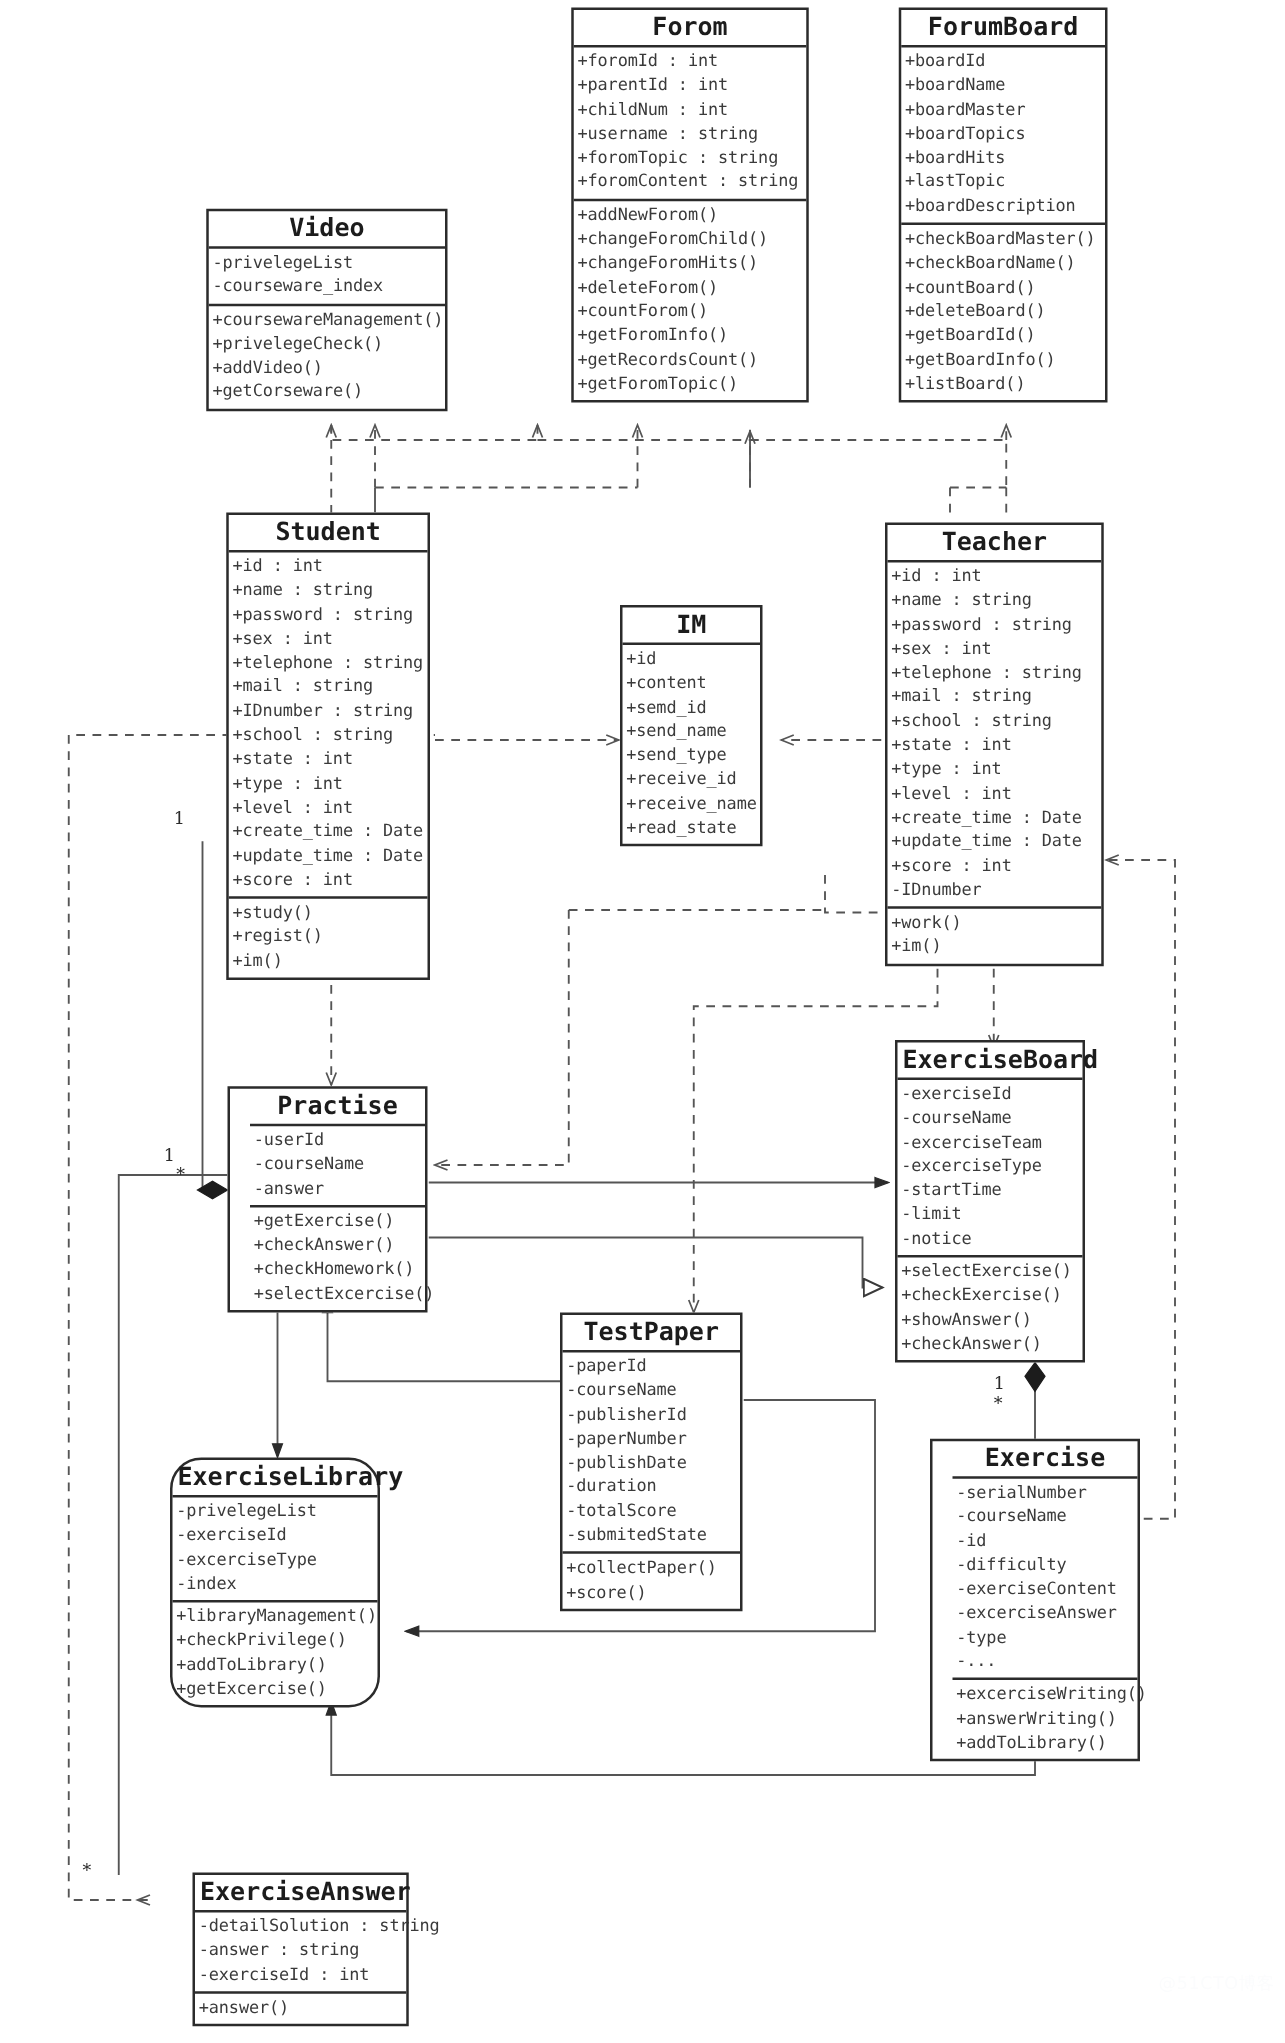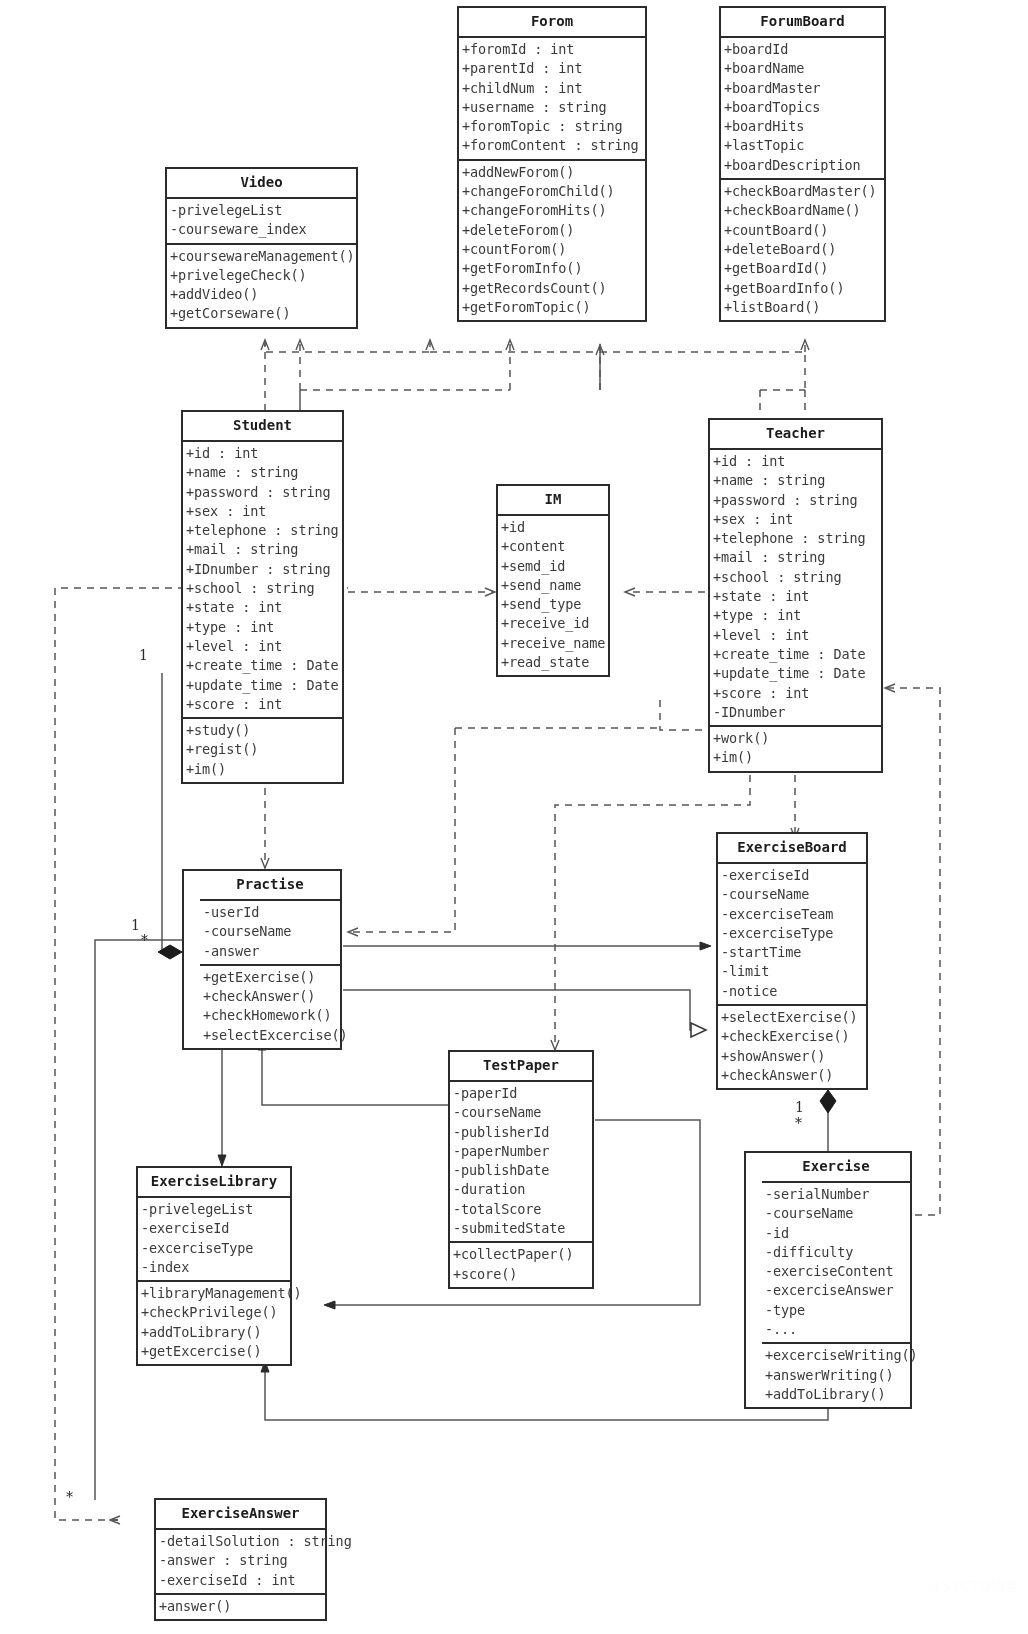--- a/index.html
+++ b/index.html
@@ -28,21 +28,21 @@
   .uml-class {
     position: absolute;
     box-sizing: border-box;
     border: 2px solid #2b2b2b;
     background: #ffffff;
     z-index: 5;
   }
   .uml-title {
     text-align: center;
     font-weight: bold;
-    font-size: 14px;
+    font-size: 20px;
     line-height: 21px;
     padding: 3px 4px 4px 4px;
     border-bottom: 2px solid #2b2b2b;
     white-space: nowrap;
     color: #1c1c1c;
   }
   .uml-section {
     padding: 2px 2px 3px 3px;
   }
   .uml-section.attrs {
@@ -321,21 +321,21 @@
       <div class="uml-row">-duration</div>
       <div class="uml-row">-totalScore</div>
       <div class="uml-row">-submitedState</div>
     </div>
     <div class="uml-section">
       <div class="uml-row">+collectPaper()</div>
       <div class="uml-row">+score()</div>
     </div>
   </div>
 
-  <div class="uml-class" style="left:136px; top:1166px; width:156px;">
+  <div class="uml-class" style="left:136px; top:1166px; width:168px;border-radius:25px;">
     <div class="uml-title">ExerciseLibrary</div>
     <div class="uml-section attrs">
       <div class="uml-row">-privelegeList</div>
       <div class="uml-row">-exerciseId</div>
       <div class="uml-row">-excerciseType</div>
       <div class="uml-row">-index</div>
     </div>
     <div class="uml-section">
       <div class="uml-row">+libraryManagement()</div>
       <div class="uml-row">+checkPrivilege()</div>

